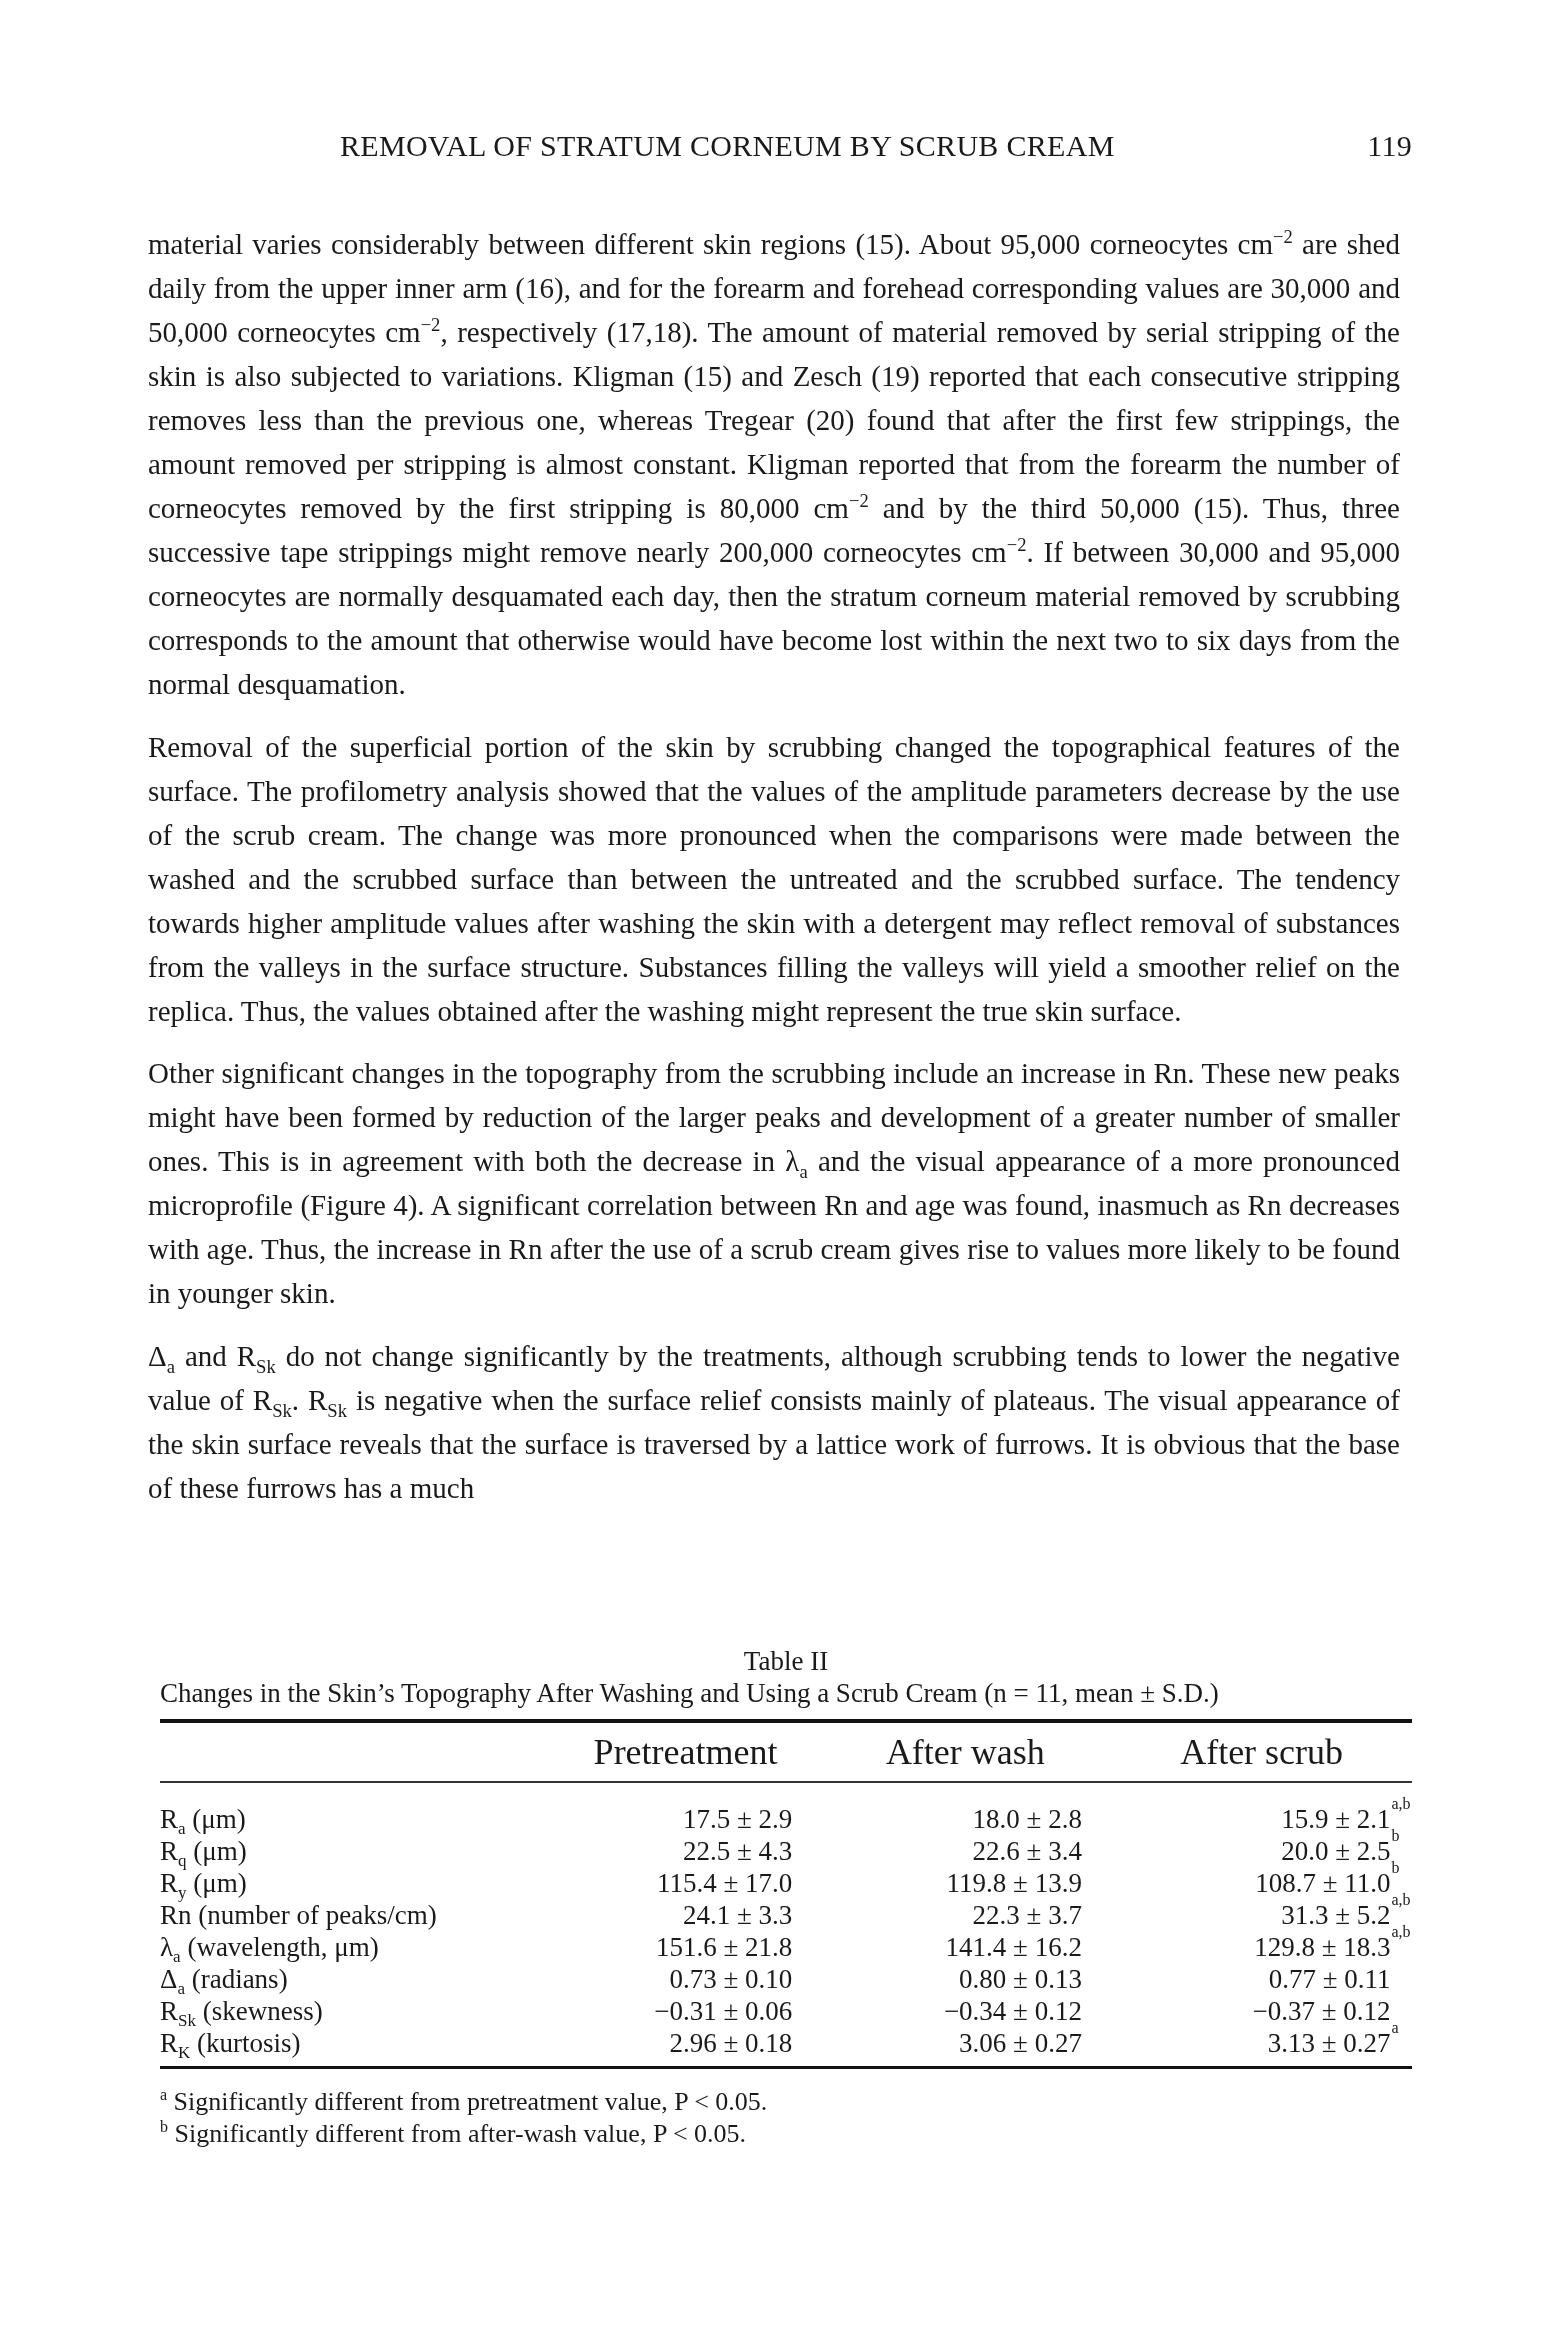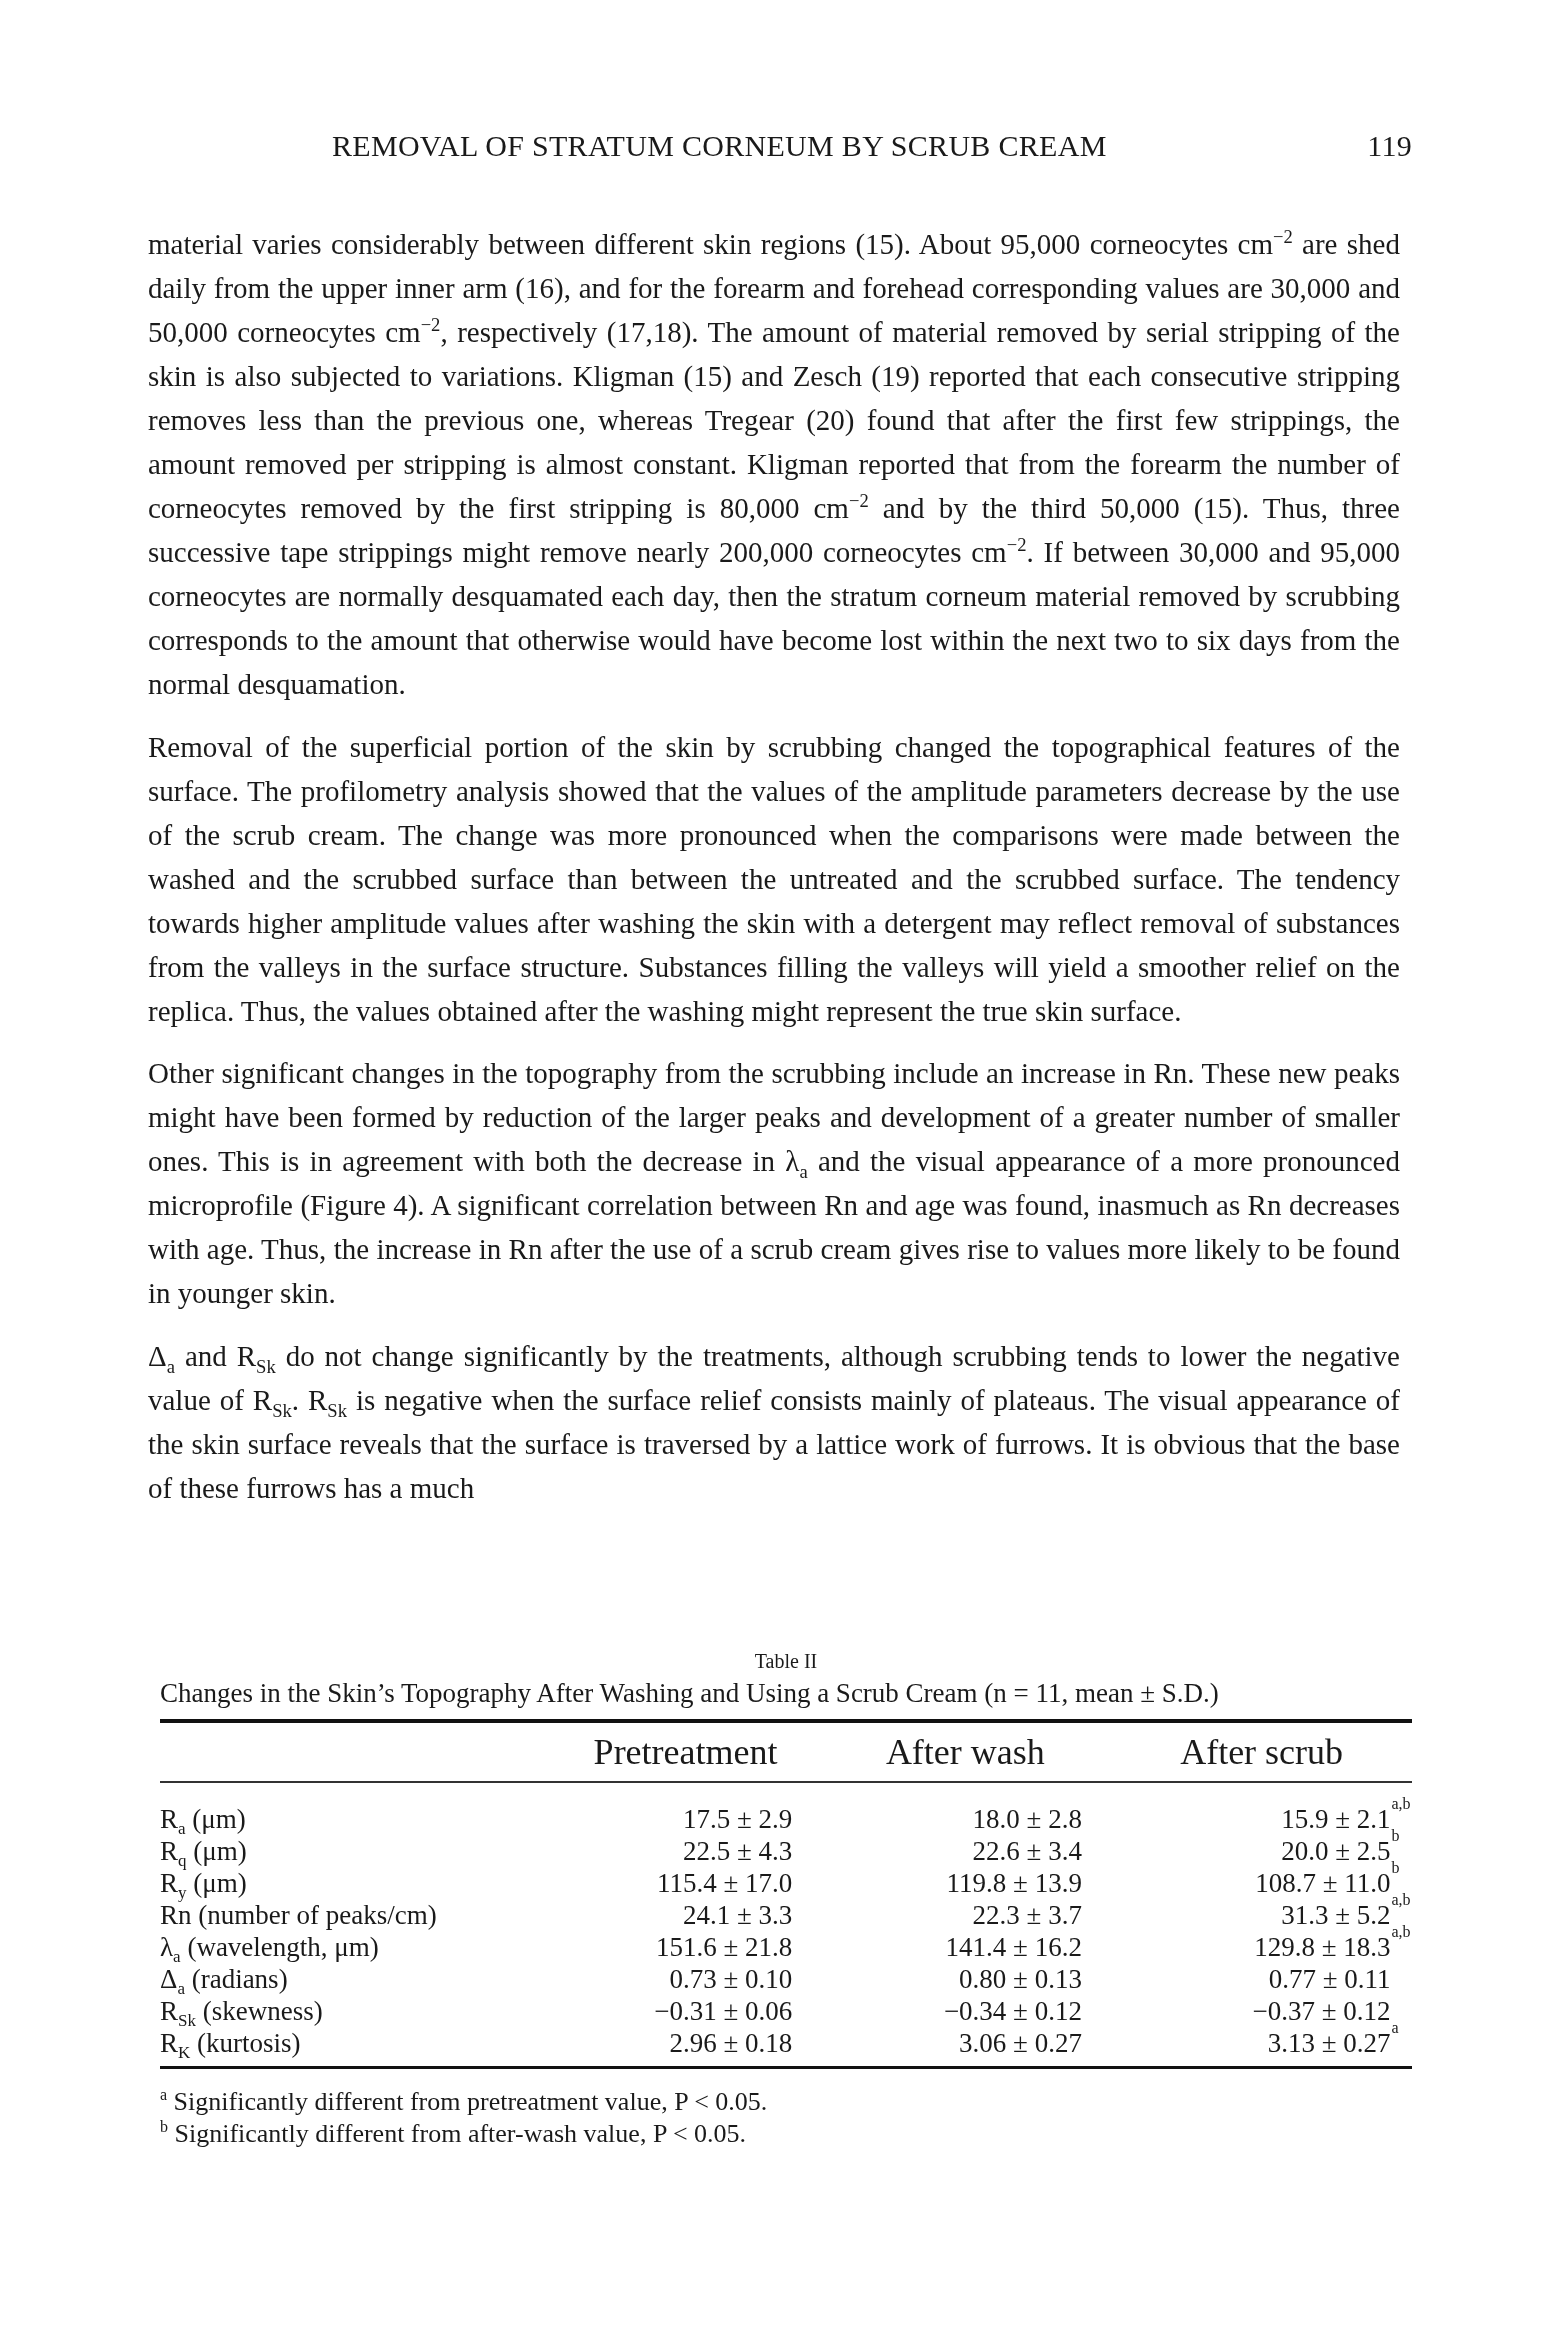--- a/index.html
+++ b/index.html
@@ -5,35 +5,35 @@
   html, body { margin: 0; padding: 0; background: #ffffff; }
   body {
     width: 1561px; height: 2342px; position: relative; overflow: hidden;
     font-family: "Liberation Serif", "DejaVu Serif", serif;
     color: #1a1a1a;
   }
   .running-head {
     position: absolute; top: 129px; left: 160px; width: 1252px; height: 41px;
     font-size: 30px; letter-spacing: 0.3px;
   }
-  .running-head .title { position: absolute; left: 172px; top: 0; text-align: right; }
+  .running-head .title { position: absolute; left: 180px; top: 0; text-align: right; }
   .running-head .page { position: absolute; right: 0; top: 0; }
 
   .body-text {
     position: absolute; left: 148px; top: 222px; width: 1252px;
     font-size: 29px; line-height: 44px; text-align: justify;
   }
   .body-text p { margin: 0 0 18.6px 0; }
   .body-text sup { font-size: 18.6px; line-height: 0; vertical-align: 11.2px; }
   .body-text sub { font-size: 18.6px; line-height: 0; vertical-align: -6.5px; }
 
   .table-block {
     position: absolute; left: 160px; top: 1644px; width: 1252px;
   }
-  .table-label { text-align: center; font-size: 20px; line-height: 34px; }
+  .table-label { text-align: center; font-size: 27px; line-height: 34px; }
   .table-caption { text-align: left; font-size: 27px; line-height: 34px; margin-top: -1.9px; }
   .rule-thick { height: 3.7px; background: #111; margin-top: 9.3px; }
   .rule-thin { height: 1.9px; background: #333; }
   .thead {
     display: flex; height: 58px; align-items: center; font-size: 36px;
   }
   .col-label { width: 392px; }
   .col-val { width: 286px; text-align: center; }
   .col-val.c1 { width: 268px; }
   .col-val.c2 { width: 292px; }

